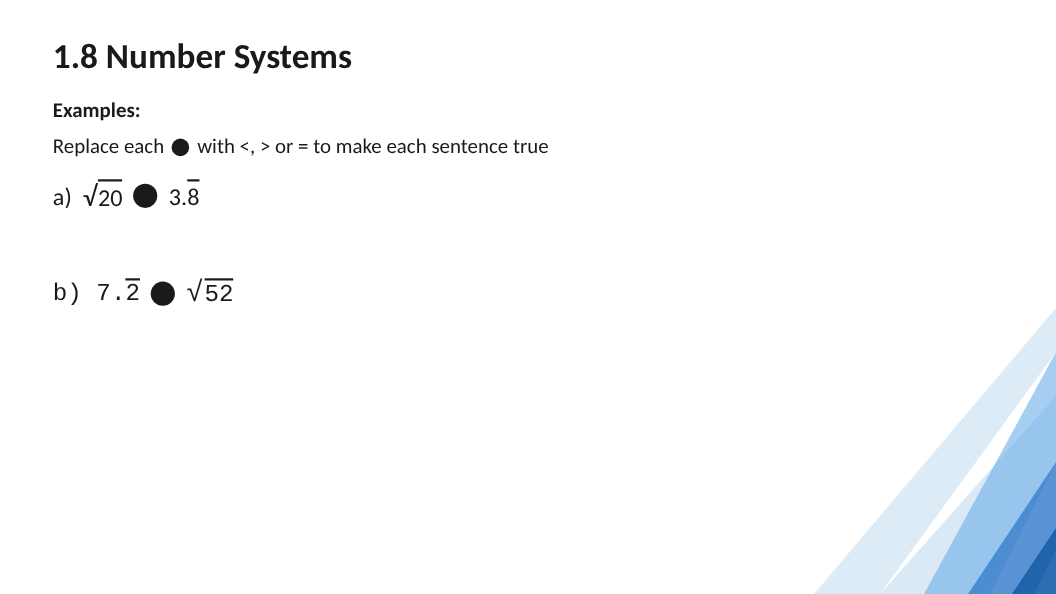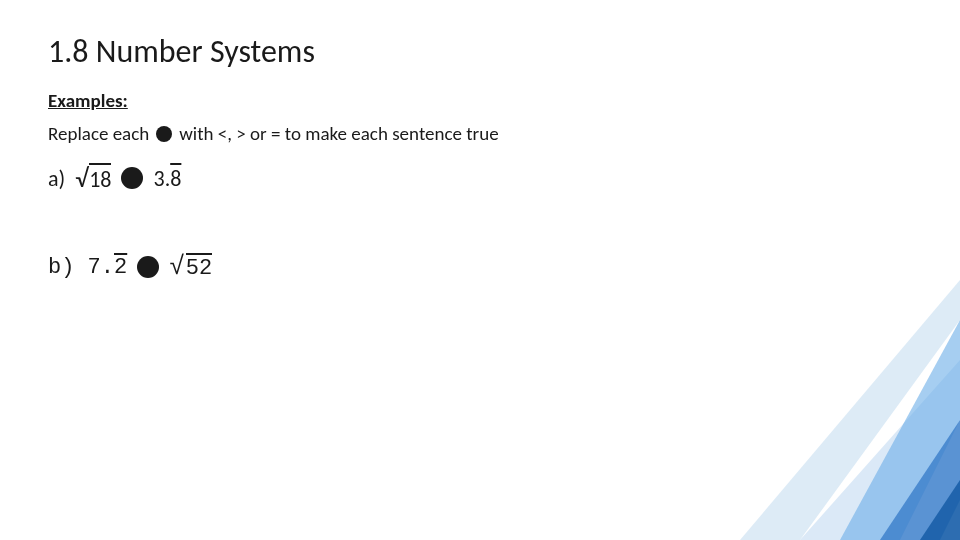--- a/index.html
+++ b/index.html
@@ -25,29 +25,28 @@
     }
 
     .content {
       position: relative;
       z-index: 1;
       padding: 32px 48px;
     }
 
     .title {
       font-size: 32px;
-      font-weight: 400;
+      font-weight: 700;
       color: #1a1a1a;
       margin-bottom: 18px;
     }
 
     .examples-label {
       font-size: 19px;
       font-weight: 700;
-      text-decoration: underline;
       color: #1a1a1a;
       margin-bottom: 10px;
     }
 
     .instruction-line {
       font-size: 19px;
       color: #1a1a1a;
       margin-bottom: 18px;
       display: flex;
       align-items: center;
@@ -147,21 +146,21 @@
     <span>Replace each</span>
     <span class="bullet-circle"></span>
     <span>with &lt;, &gt; or = to make each sentence true</span>
   </div>
 
   <div class="problem-a">
     <span class="label">a)</span>
 
     <span class="sqrt-expr">
       <span class="sqrt-symbol">√</span>
-      <span class="sqrt-radicand">18</span>
+      <span class="sqrt-radicand">20</span>
     </span>
 
     <span class="big-bullet"></span>
 
     <span>
       3.<span class="overline">8</span>
     </span>
   </div>
 
   <div class="problem-b">

